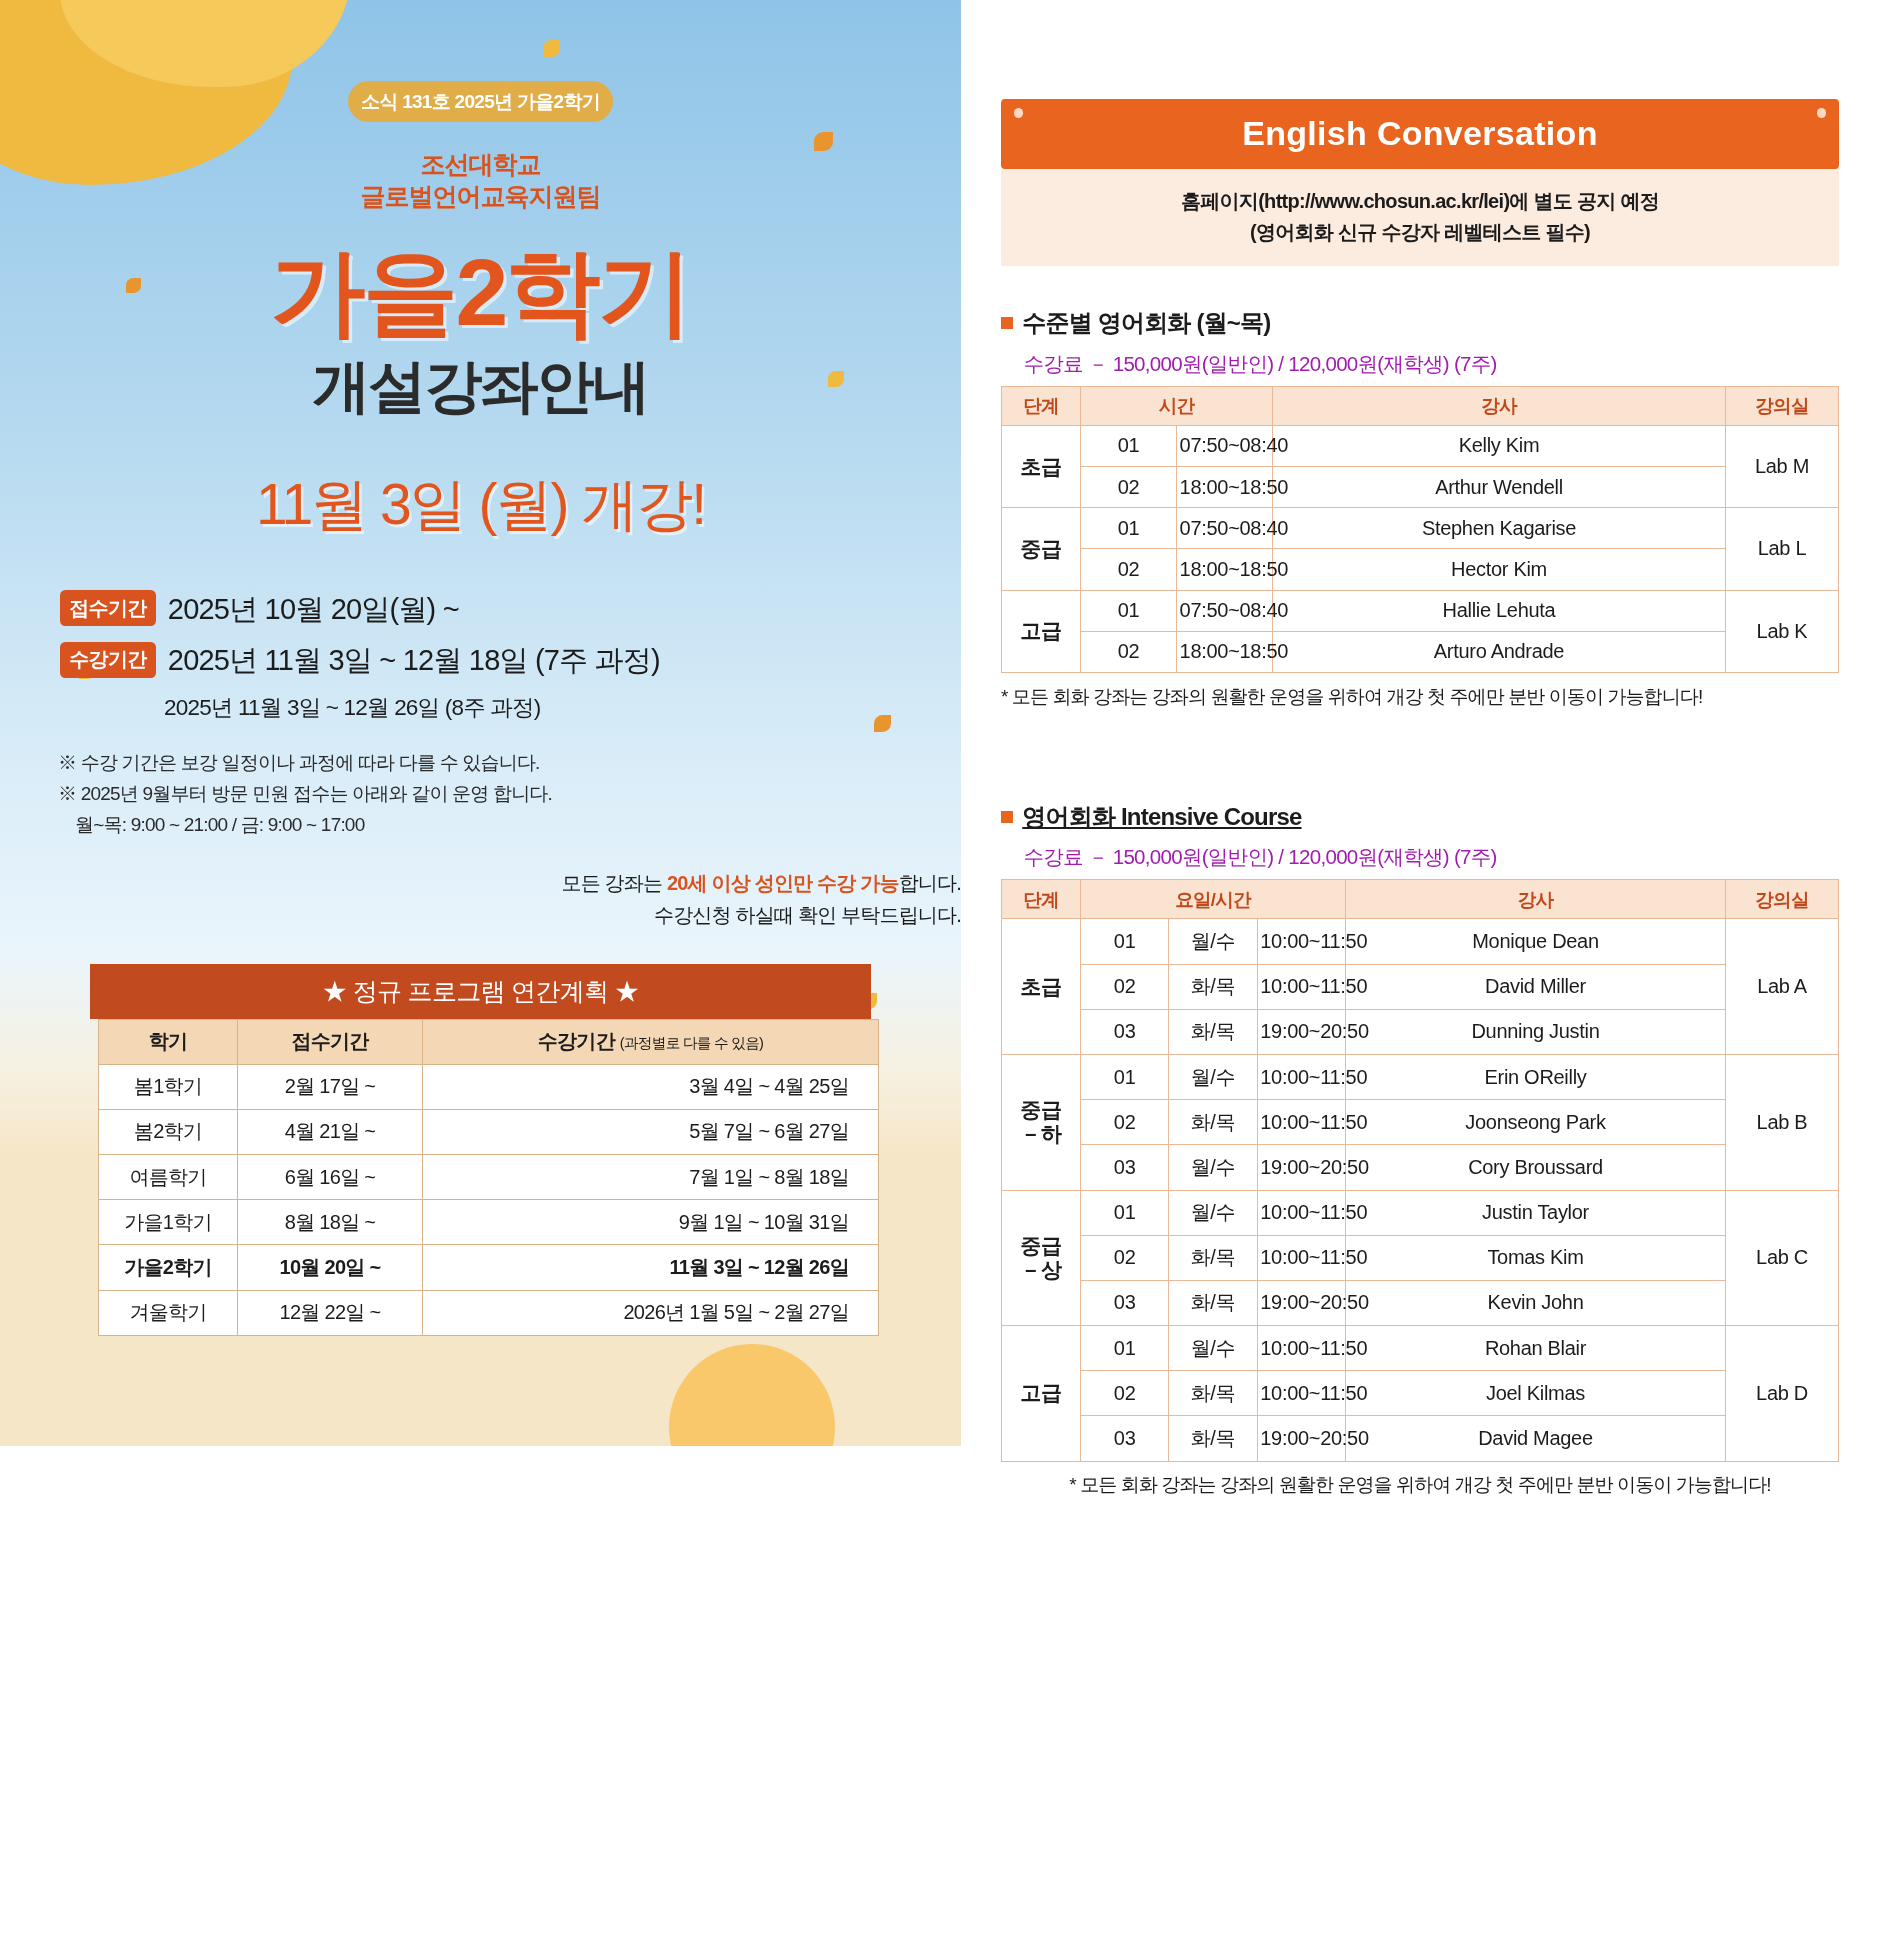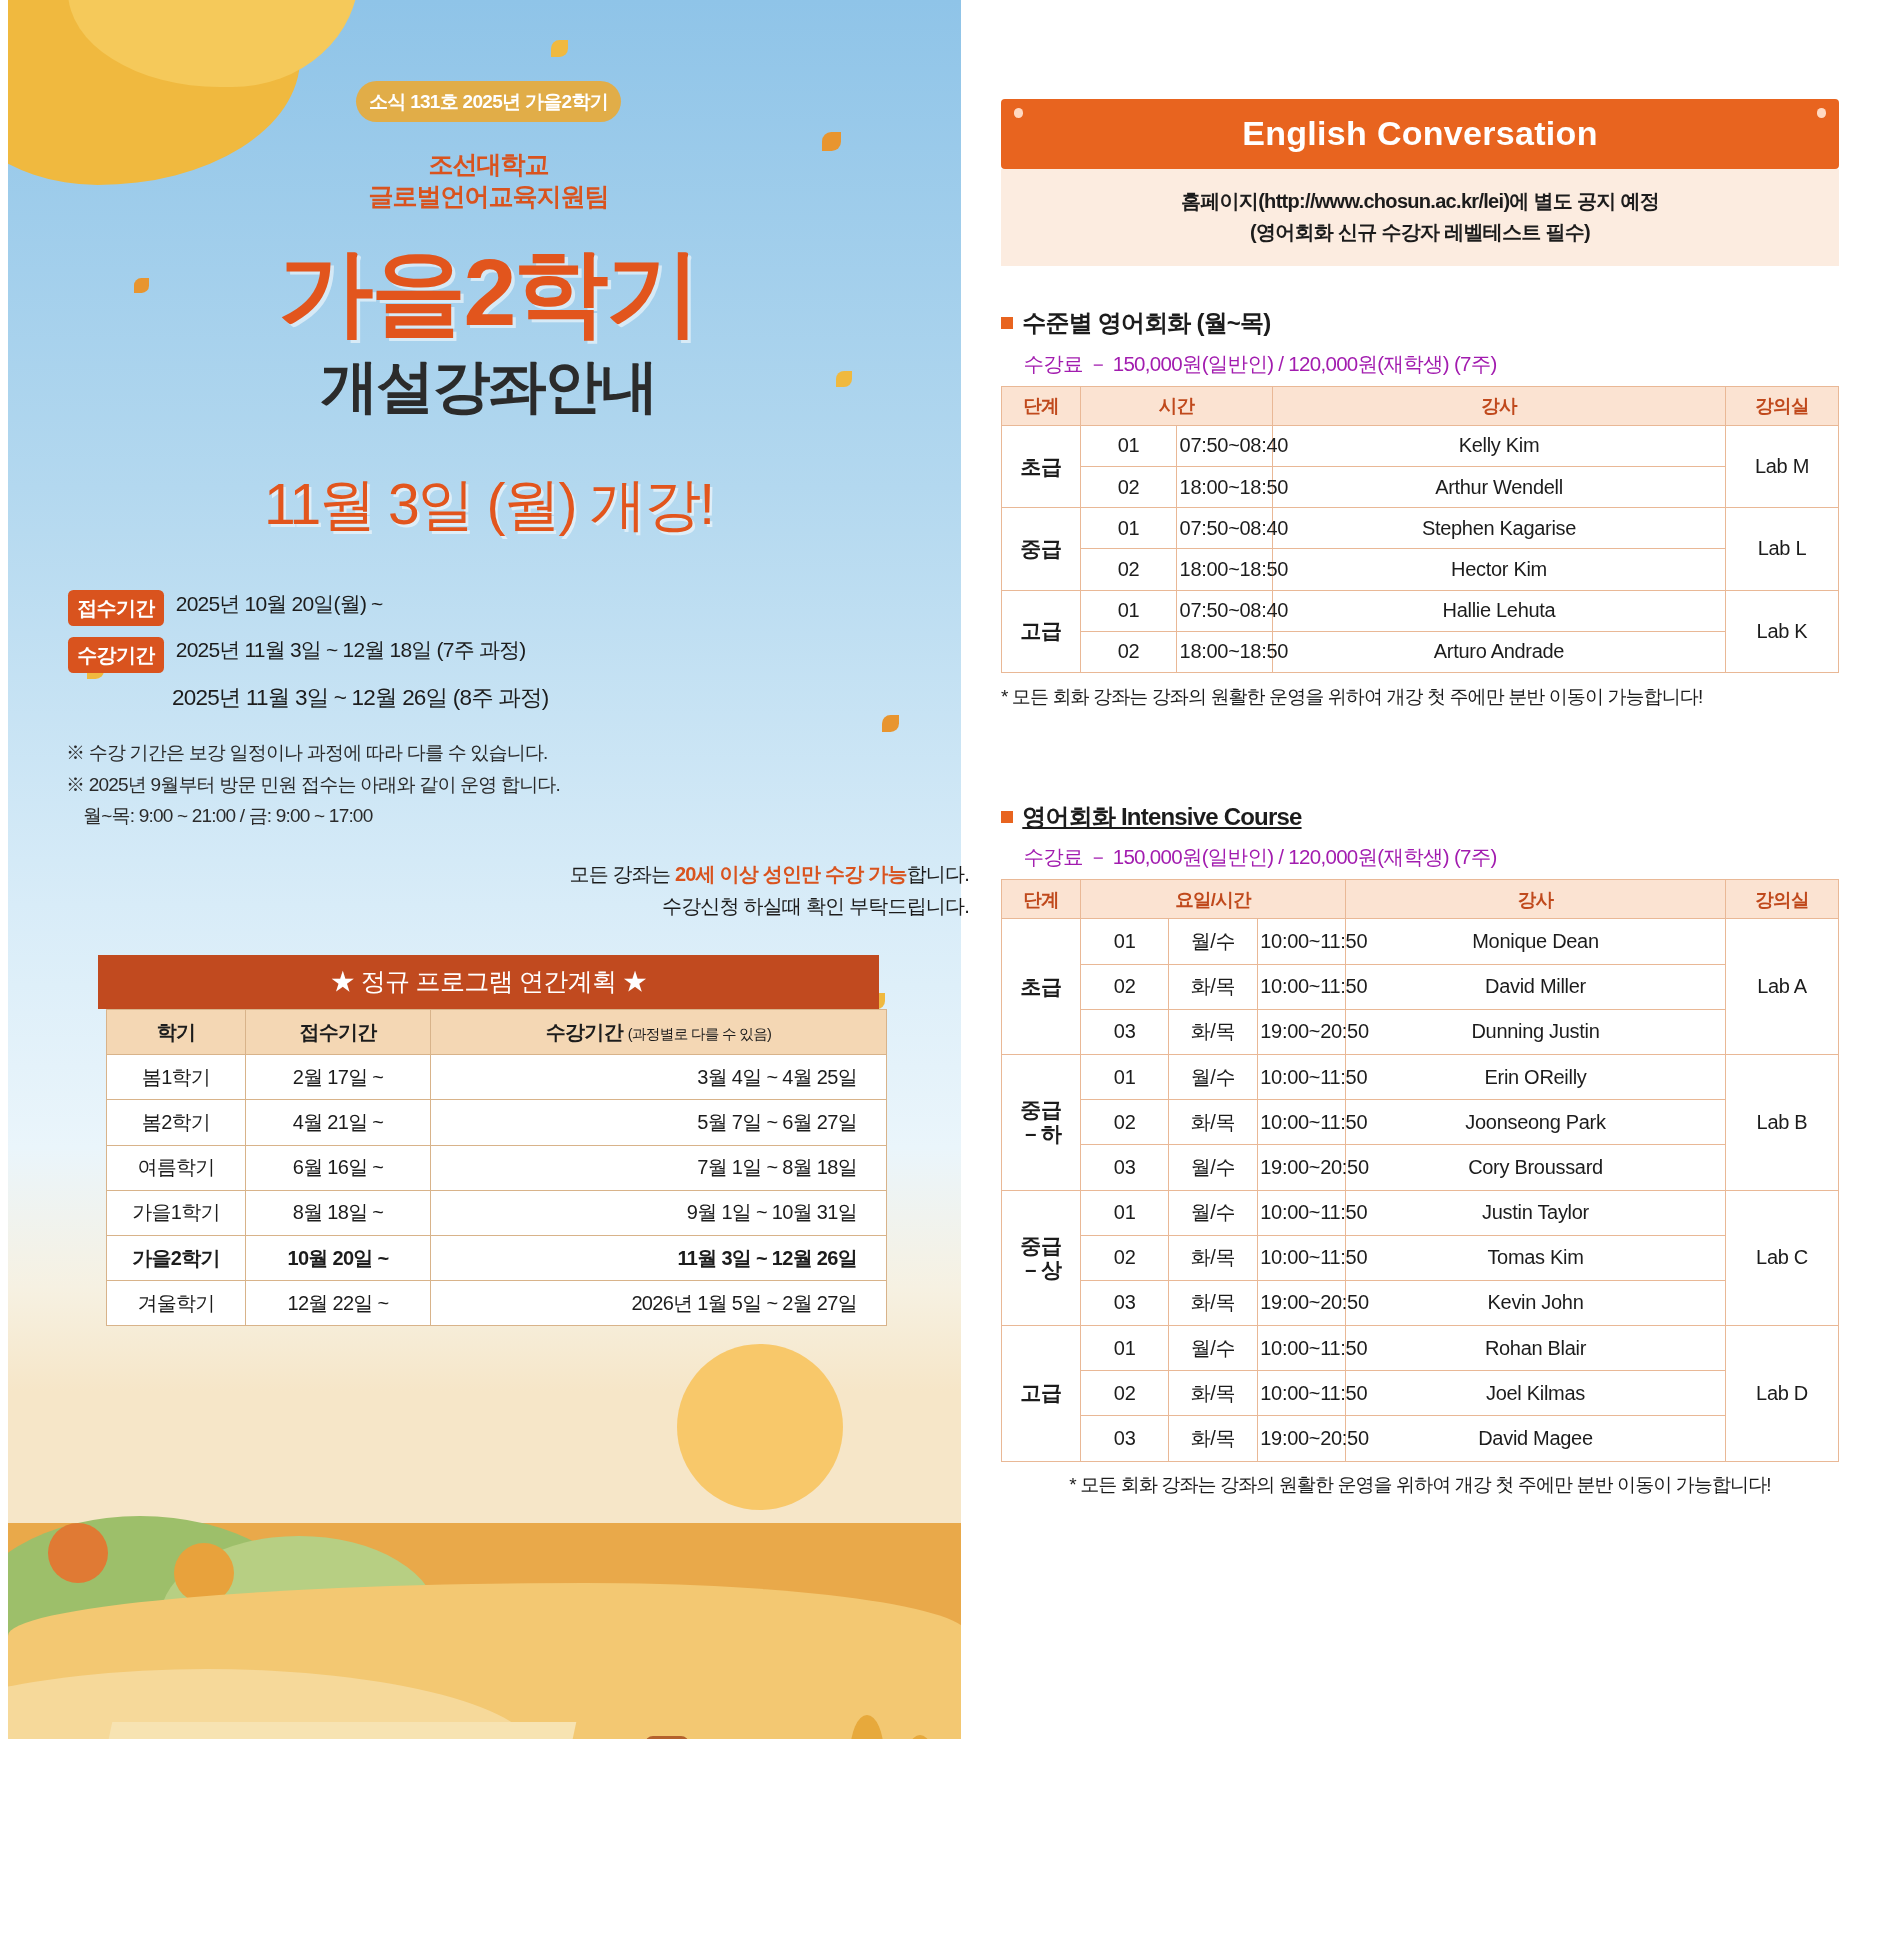--- a/index.html
+++ b/index.html
@@ -8,22 +8,22 @@
     width: 1879px;
     height: 1955px;
     background: #ffffff;
     font-family: "Liberation Sans", sans-serif;
     overflow: hidden;
     position: relative;
   }
   
   .poster {
     position: absolute;
-    left: 8px; top: 0;
-    width: 961px; height: 1739px;
+    left: 0; top: 0;
+    width: 961px; height: 1446px;
     background: linear-gradient(180deg, #8fc4e8 0%, #b3d8ef 28%, #d8ecf8 52%, #eaf5fb 66%, #f6f1e2 74%, #f6e6c8 80%);
     overflow: hidden;
   }
   
   .tree-canopy {
     position:absolute; left:-79px; top:-93px; width:371px; height:278px;
     background:#f0b93f; border-radius: 50% 55% 60% 50% / 55% 60% 50% 55%;
   }
   .tree-canopy2 {
     position:absolute; left:60px; top:-132px; width:291px; height:219px;
@@ -80,21 +80,21 @@
     color:#e2551d; font-size: 57px; font-weight:normal; letter-spacing:-2px;
     text-shadow: 2.6px 2.6px 0 rgba(255,255,255,0.55);
   }
   .info-block { margin: 44px 0 0 60px; }
   .info-row { display:flex; align-items:flex-start; margin-bottom: 8px; }
   .tag {
     background:#d9531e; color:#fff; font-size:20px; font-weight:bold;
     padding: 4.6px 9.3px; border-radius:5.3px; letter-spacing:-0.7px; white-space:nowrap;
     margin-top:2.6px;
   }
-  .info-text { margin-left: 12px; font-size: 21px; color:#1c1c1c; letter-spacing:-0.8px; line-height:1.5; }
+  .info-text { margin-left: 12px; font-size: 29px; color:#1c1c1c; letter-spacing:-0.8px; line-height:1.5; }
   .info-text2 { margin-left: 104px; font-size: 22.5px; color:#1c1c1c; letter-spacing:-0.8px; line-height:1.5; }
   .note { margin: 22.5px 0 0 58px; font-size: 19px; color:#2a2a2a; letter-spacing:-0.8px; line-height:1.65; }
   .note .ind { margin-left: 17px; display:block; }
   .center-note { margin-top: 26.5px; text-align:right; font-size:20px; color:#1c1c1c; letter-spacing:-0.8px; line-height:1.6; }
   .center-note b { color:#d9531e; }
 
   
   .annual-wrap { margin: 33px auto 0; width: 781px; }
   .annual-head {
     background:#c14a1f; color:#fff; text-align:center; font-size:25px; font-weight:normal;

